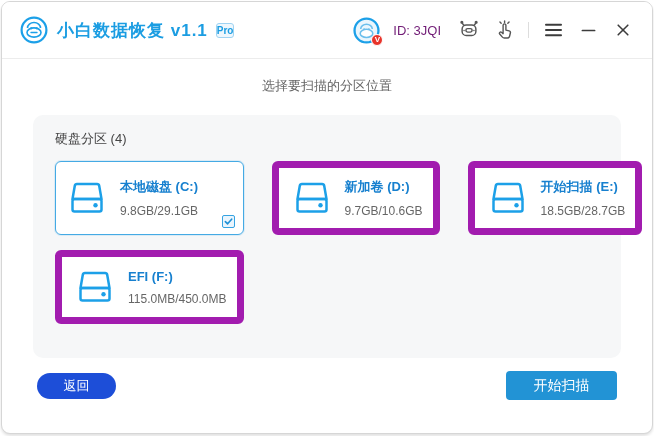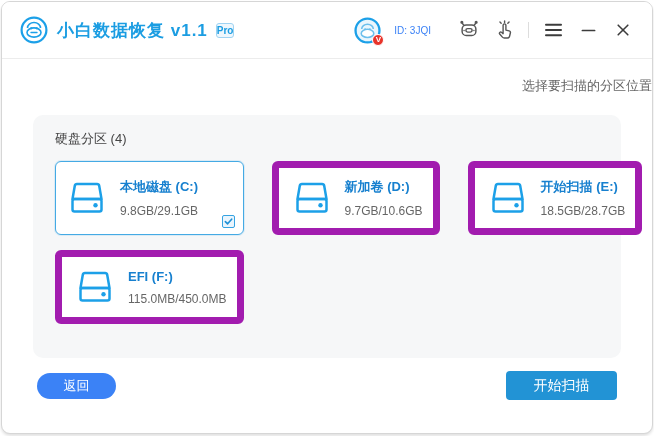--- a/index.html
+++ b/index.html
@@ -21,25 +21,25 @@
     margin-left: 8px; font-size: 10px; color: #1b9de2; border: 1px solid #9fd3f2;
     background: #eef7fd; border-radius: 3px; padding: 1px 0; font-weight: bold;
   }
   .titlebar-right { margin-left: auto; display: flex; align-items: center; gap: 13px; }
   .avatar-wrap { position: relative; width: 27px; height: 27px; }
   .avatar-badge {
     position: absolute; right: -3px; bottom: -2px; width: 12px; height: 12px;
     background: #e8332a; color: #fff; border-radius: 50%; font-size: 8px; font-weight: bold;
     display: flex; align-items: center; justify-content: center; border: 1px solid #fff;
   }
-  .user-id { font-size: 10px; color: #3b82f6; margin-right: 14px; }
+  .user-id { font-size: 13px; color: #701a75; margin-right: 4px; }
   .tb-icon { width: 22px; height: 22px; display: flex; align-items: center; justify-content: center; cursor: pointer; }
   .divider { width: 1px; height: 16px; background: #ddd; }
   
-  .heading { position: absolute; top: 75px; left: 0; width: 100%; text-align: right; font-size: 13px; color: #666; }
+  .heading { position: absolute; top: 75px; left: 0; width: 100%; text-align: center; font-size: 13px; color: #666; }
   .panel {
     position: absolute; top: 113px; left: 31px; right: 31px; height: 243px;
     background: #f6f7f8; border-radius: 10px; padding: 15px 22px;
   }
   .panel-title { font-size: 13px; color: #444; }
   .drives-grid {
     margin-top: 13px; display: grid; grid-template-columns: repeat(3, 1fr);
     column-gap: 28px; row-gap: 15px;
   }
   .drive-card {
@@ -55,21 +55,21 @@
     position: absolute; right: 8px; bottom: 6px; width: 13px; height: 13px;
     border: 1px solid #35a3e2; background: #eaf5fd; border-radius: 2px;
     display: flex; align-items: center; justify-content: center;
   }
   
   .footer {
     position: absolute; left: 35px; right: 35px; bottom: 33px;
     display: flex; justify-content: space-between; align-items: center;
   }
   .btn { border: none; color: #fff; cursor: pointer; font-family: inherit; }
-  .btn-back { background: #3b82f6; border-radius: 13px; font-size: 13px; width: 79px; height: 26px; }
+  .btn-back { background: #1d4ed8; border-radius: 13px; font-size: 13px; width: 79px; height: 26px; }
   .btn-scan { background: #2293d5; border-radius: 4px; font-size: 14px; width: 111px; height: 29px; }
 </style>
 </head>
 <body>
 
 <div class="window">
 
   <div class="titlebar">
     <svg class="logo" viewBox="0 0 28 28" fill="none">
       <circle cx="14" cy="14" r="12.4" stroke="#1ca0e8" stroke-width="2.2"></circle>

